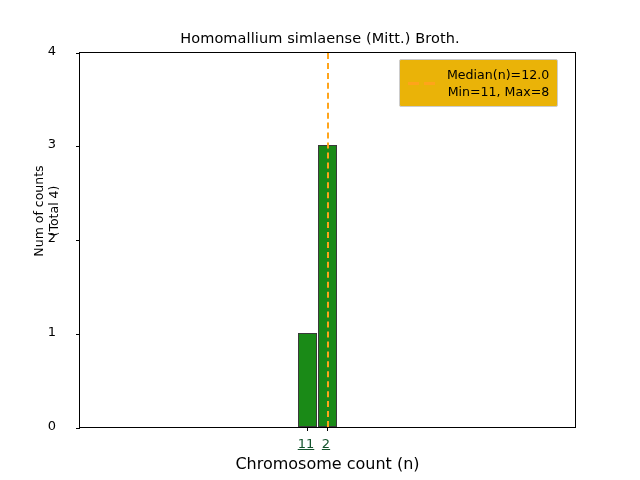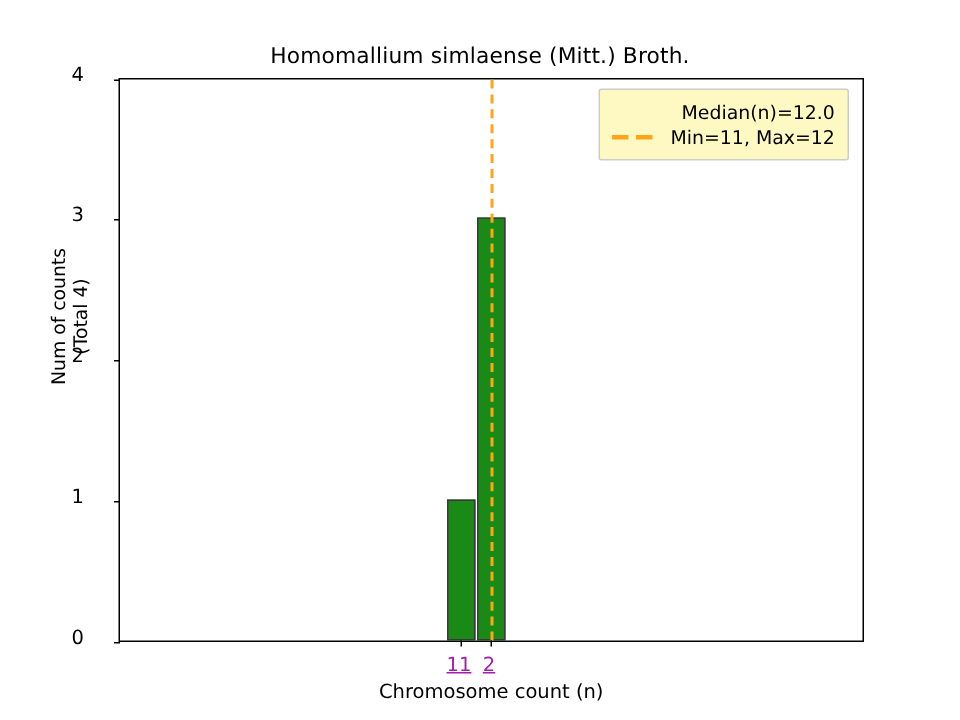--- a/index.html
+++ b/index.html
@@ -95,31 +95,31 @@
     width: 0;
     border-left: 1.1px solid #000000;
   }
   .xtick-label {
     position: absolute;
     top: 436px;
     width: 40px;
     margin-left: -20px;
     text-align: center;
     font-size: 13px;
-    color: #a21caf;
+    color: #14532d;
     text-decoration: underline;
   }
 
   #xlabel {
     position: absolute;
     left: 79px;
     top: 454px;
     width: 497px;
     text-align: center;
-    font-size: 13px;
+    font-size: 16px;
     color: #000000;
   }
 
   #ylabel {
     position: absolute;
     left: -74px;
     top: 196px;
     width: 240px;
     text-align: center;
     font-size: 12.5px;
@@ -128,27 +128,27 @@
     transform-origin: center center;
     line-height: 15px;
     white-space: pre-line;
   }
 
   
   #legend {
     position: absolute;
     left: 399px;
     top: 59px;
-    background: #fef9c3;
+    background: #eab308;
     border: 1px solid #cccccc;
     border-radius: 2px;
     padding: 6px 8px 6px 8px;
     box-sizing: border-box;
     display: flex;
-    align-items: flex-end;
+    align-items: center;
     gap: 9px;
   }
   #legend-swatch {
     flex: 0 0 auto;
     width: 30px;
     height: 17px;
     position: relative;
     margin-top: 1px;
   }
   #legend-swatch i {
@@ -210,17 +210,17 @@
   <div id="ylabel">Num of counts
 (Total 4)</div>
 
   <div id="legend">
     <div id="legend-swatch">
       <i class="s1"></i>
         <i class="s2"></i>
     </div>
     <div id="legend-text">
       <div>Median(n)=12.0</div>
-      <div>Min=11, Max=12</div>
+      <div>Min=11, Max=8</div>
     </div>
   </div>
 
 </div>
 
 </body></html>

